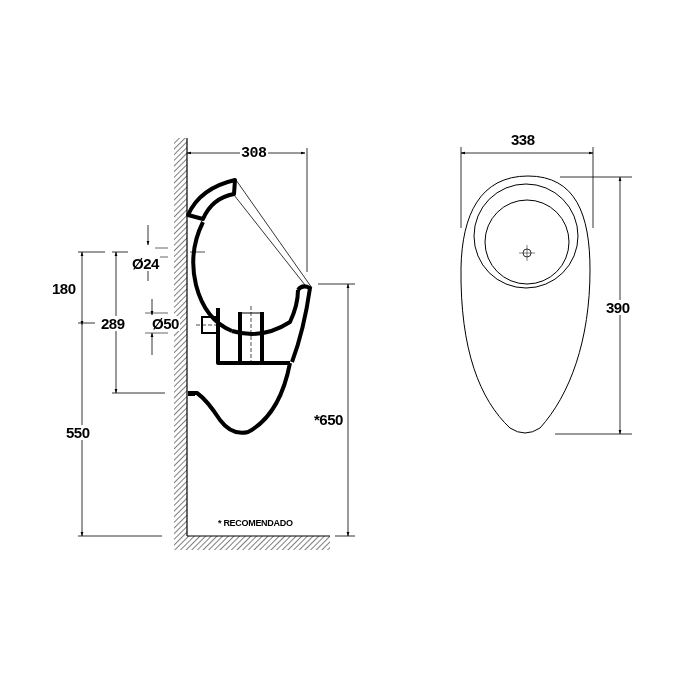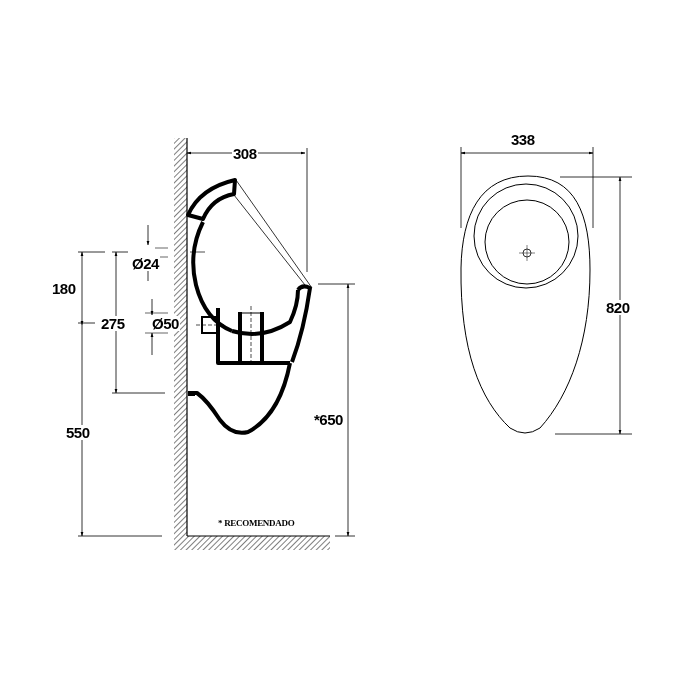--- a/index.html
+++ b/index.html
@@ -1,19 +1,19 @@
 <!DOCTYPE html>
 <html><head>
   <meta charset="utf-8">
   <style>
     html, body { margin: 0; padding: 0; background: #ffffff; }
     body { width: 700px; height: 700px; overflow: hidden; position: relative; font-family: "Liberation Sans", sans-serif; }
     svg { position: absolute; left: 0; top: 0; }
     .dim-text { position: absolute; font-family: "Liberation Sans", sans-serif; font-weight: bold; font-size: 15px; color: #000; letter-spacing: -0.5px; line-height: 1; background: #fff; padding: 0 1px; }
-    .note { position: absolute; font-family: Liberation Serif, serif; font-weight: bold; font-size: 9px; color: #000; letter-spacing: -0.3px; }
+    .note { position: absolute; font-family: Liberation Sans, sans-serif; font-weight: bold; font-size: 9px; color: #000; letter-spacing: -0.3px; }
   </style>
 </head>
 <body>
 
 <svg width="700" height="700" viewBox="0 0 700 700">
   <defs>
     <pattern id="hatch" patternUnits="userSpaceOnUse" width="4" height="4" patternTransform="rotate(45)">
       <line x1="0" y1="0" x2="0" y2="4" stroke="#000" stroke-width="1"></line>
     </pattern>
     <marker id="arr" viewBox="0 0 10 10" refX="9" refY="5" markerWidth="6" markerHeight="6" orient="auto-start-reverse">
@@ -97,22 +97,22 @@
     <line x1="461" y1="153" x2="593" y2="153" stroke="#000" stroke-width="0.8" marker-start="url(#arr)" marker-end="url(#arr)"></line>
     <line x1="461" y1="147" x2="461" y2="228" stroke="#000" stroke-width="0.8"></line>
     <line x1="593" y1="147" x2="593" y2="228" stroke="#000" stroke-width="0.8"></line>
 
     <line x1="560" y1="177" x2="632" y2="177" stroke="#000" stroke-width="0.8"></line>
     <line x1="620" y1="177" x2="620" y2="434" stroke="#000" stroke-width="0.8" marker-start="url(#arr)" marker-end="url(#arr)"></line>
     <line x1="555" y1="434" x2="632" y2="434" stroke="#000" stroke-width="0.8"></line>
   </g>
 </svg>
 
-<div class="dim-text" style="left:232px; top:146px;">308</div>
+<div class="dim-text" style="left:240px; top:146px;font-family:Liberation Mono, monospace;">308</div>
 <div class="dim-text" style="left:131px; top:256px;">Ø24</div>
 <div class="dim-text" style="left:51px; top:281px;">180</div>
-<div class="dim-text" style="left:100px; top:316px;">275</div>
+<div class="dim-text" style="left:100px; top:316px;">289</div>
 <div class="dim-text" style="left:151px; top:316px;">Ø50</div>
 <div class="dim-text" style="left:65px; top:425px;text-align:center;">550</div>
 <div class="dim-text" style="left:313px; top:412px;">*650</div>
 <div class="note" style="left:218px; top:518px;">* RECOMENDADO</div>
 <div class="dim-text" style="left:510px; top:132px;">338</div>
-<div class="dim-text" style="left:605px; top:300px;">820</div>
+<div class="dim-text" style="left:605px; top:300px;">390</div>
 
 </body></html>

